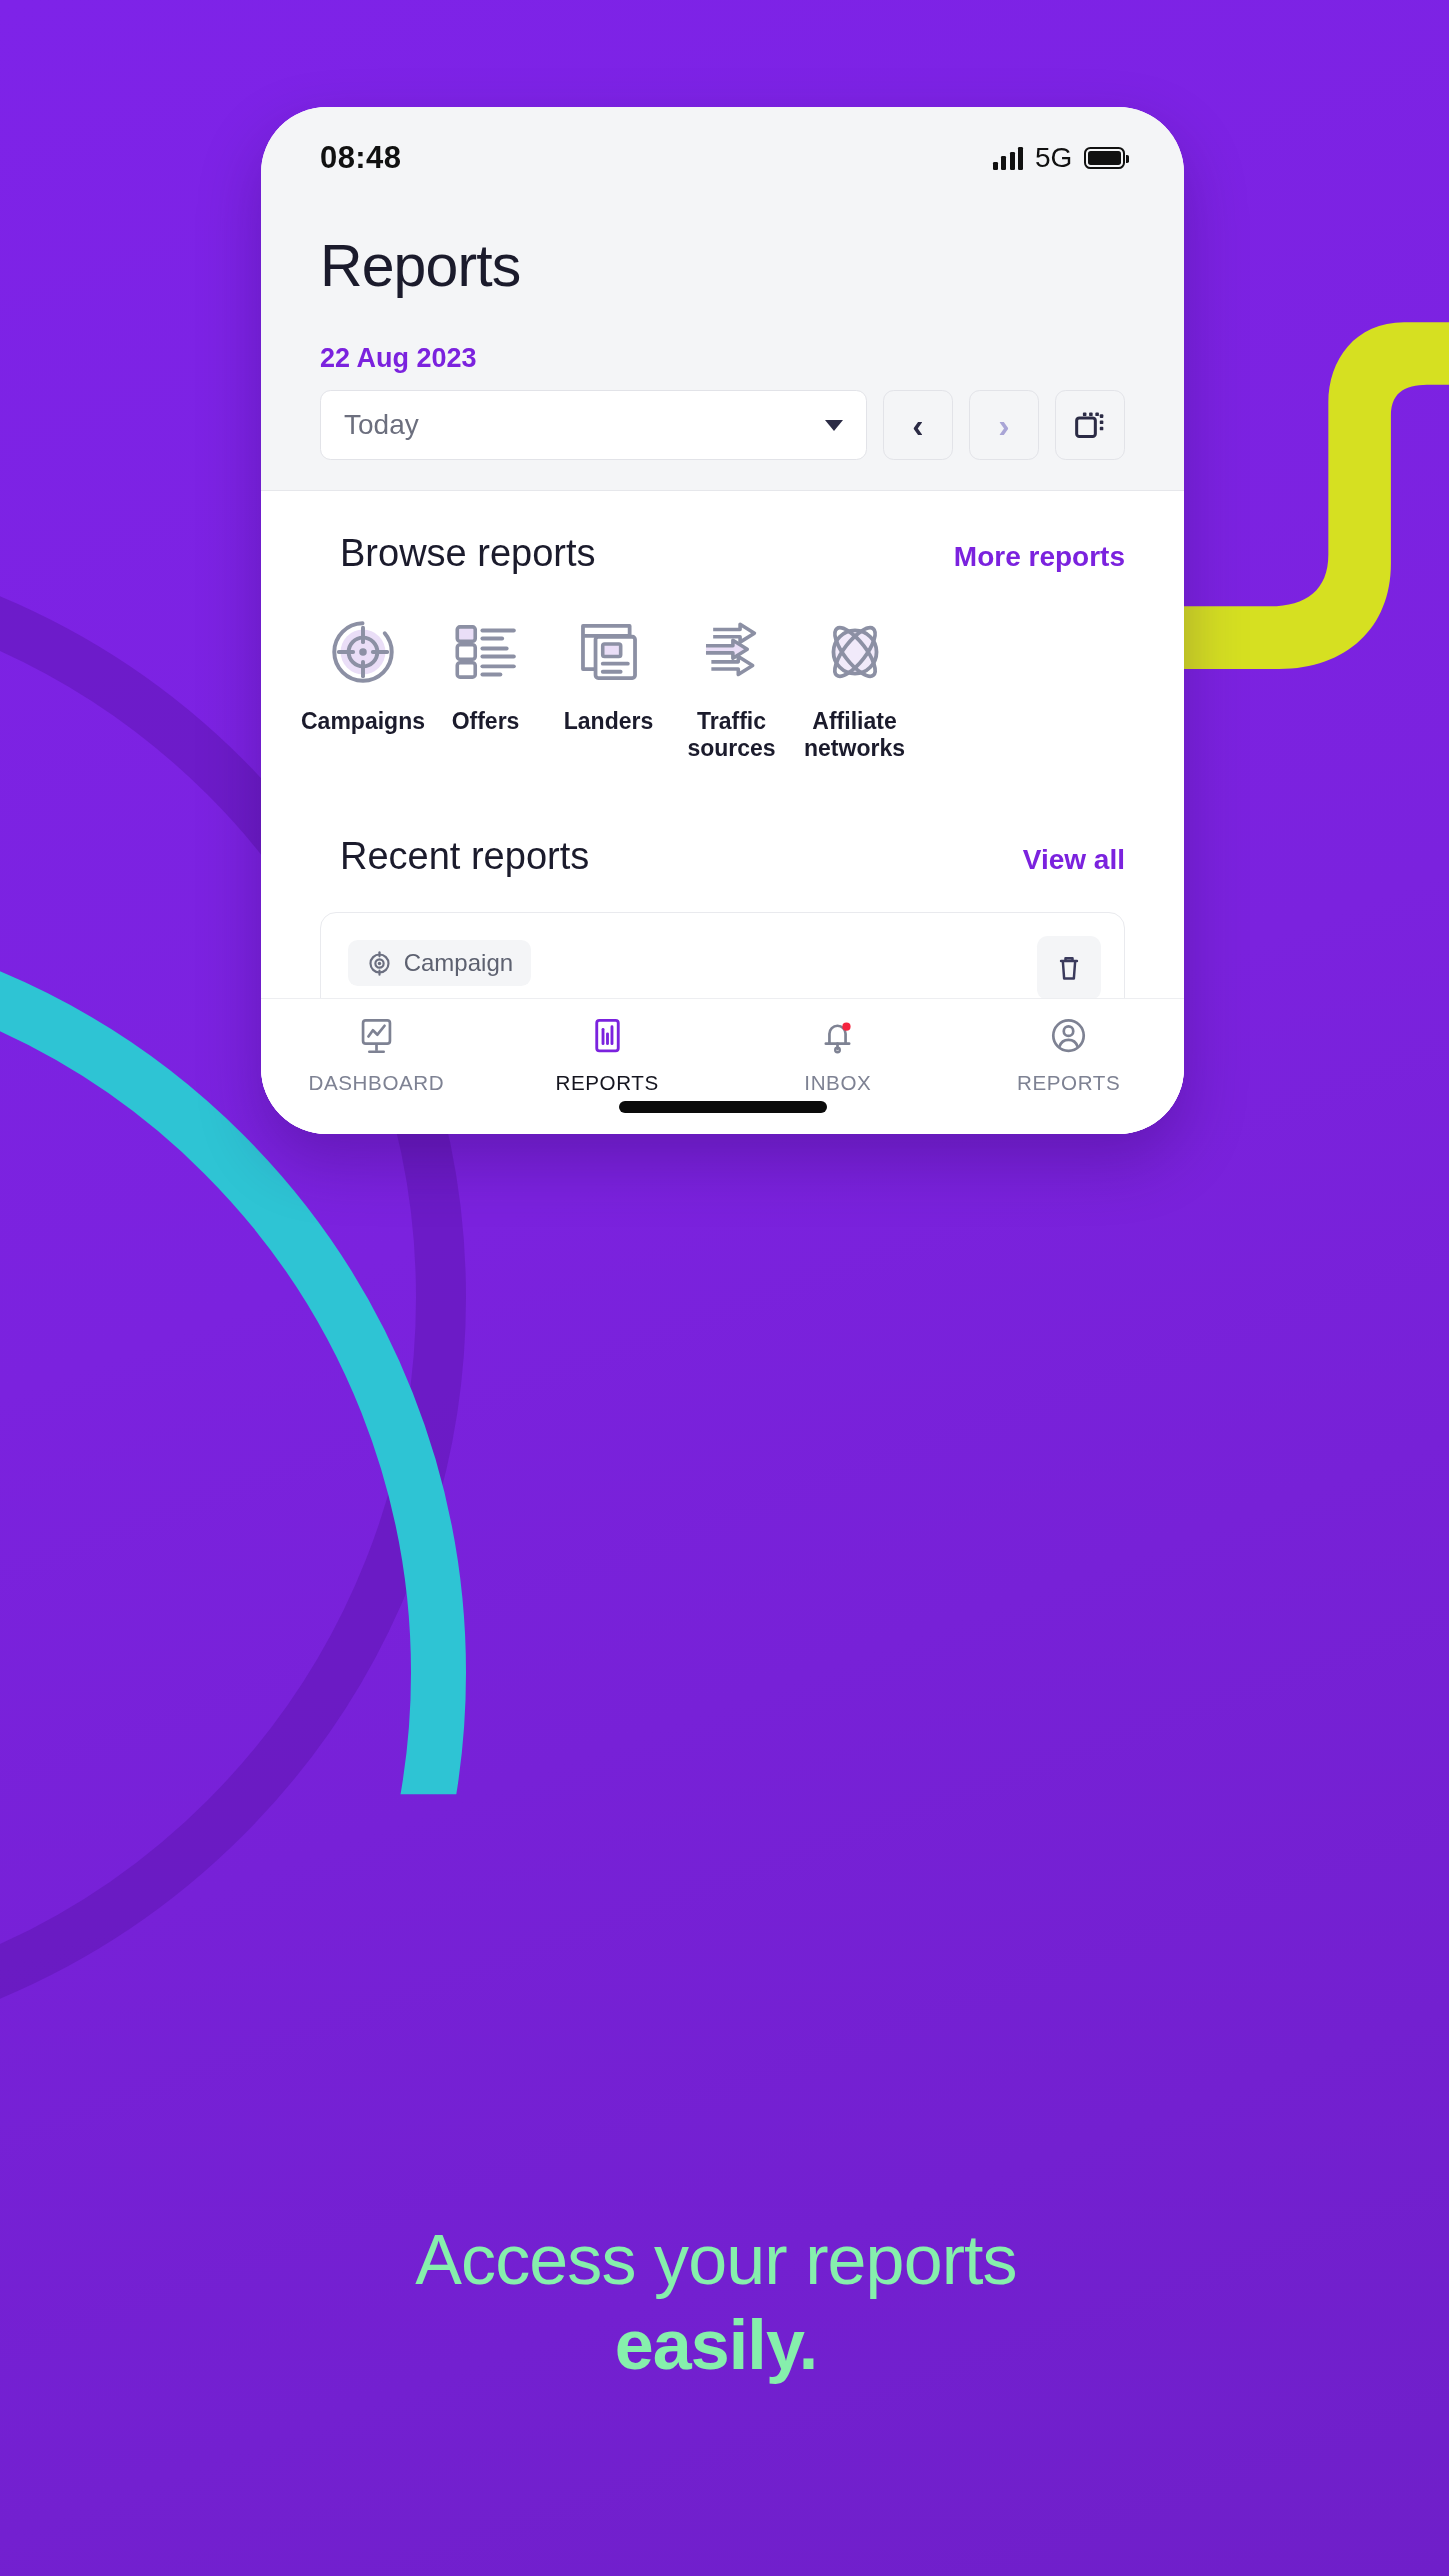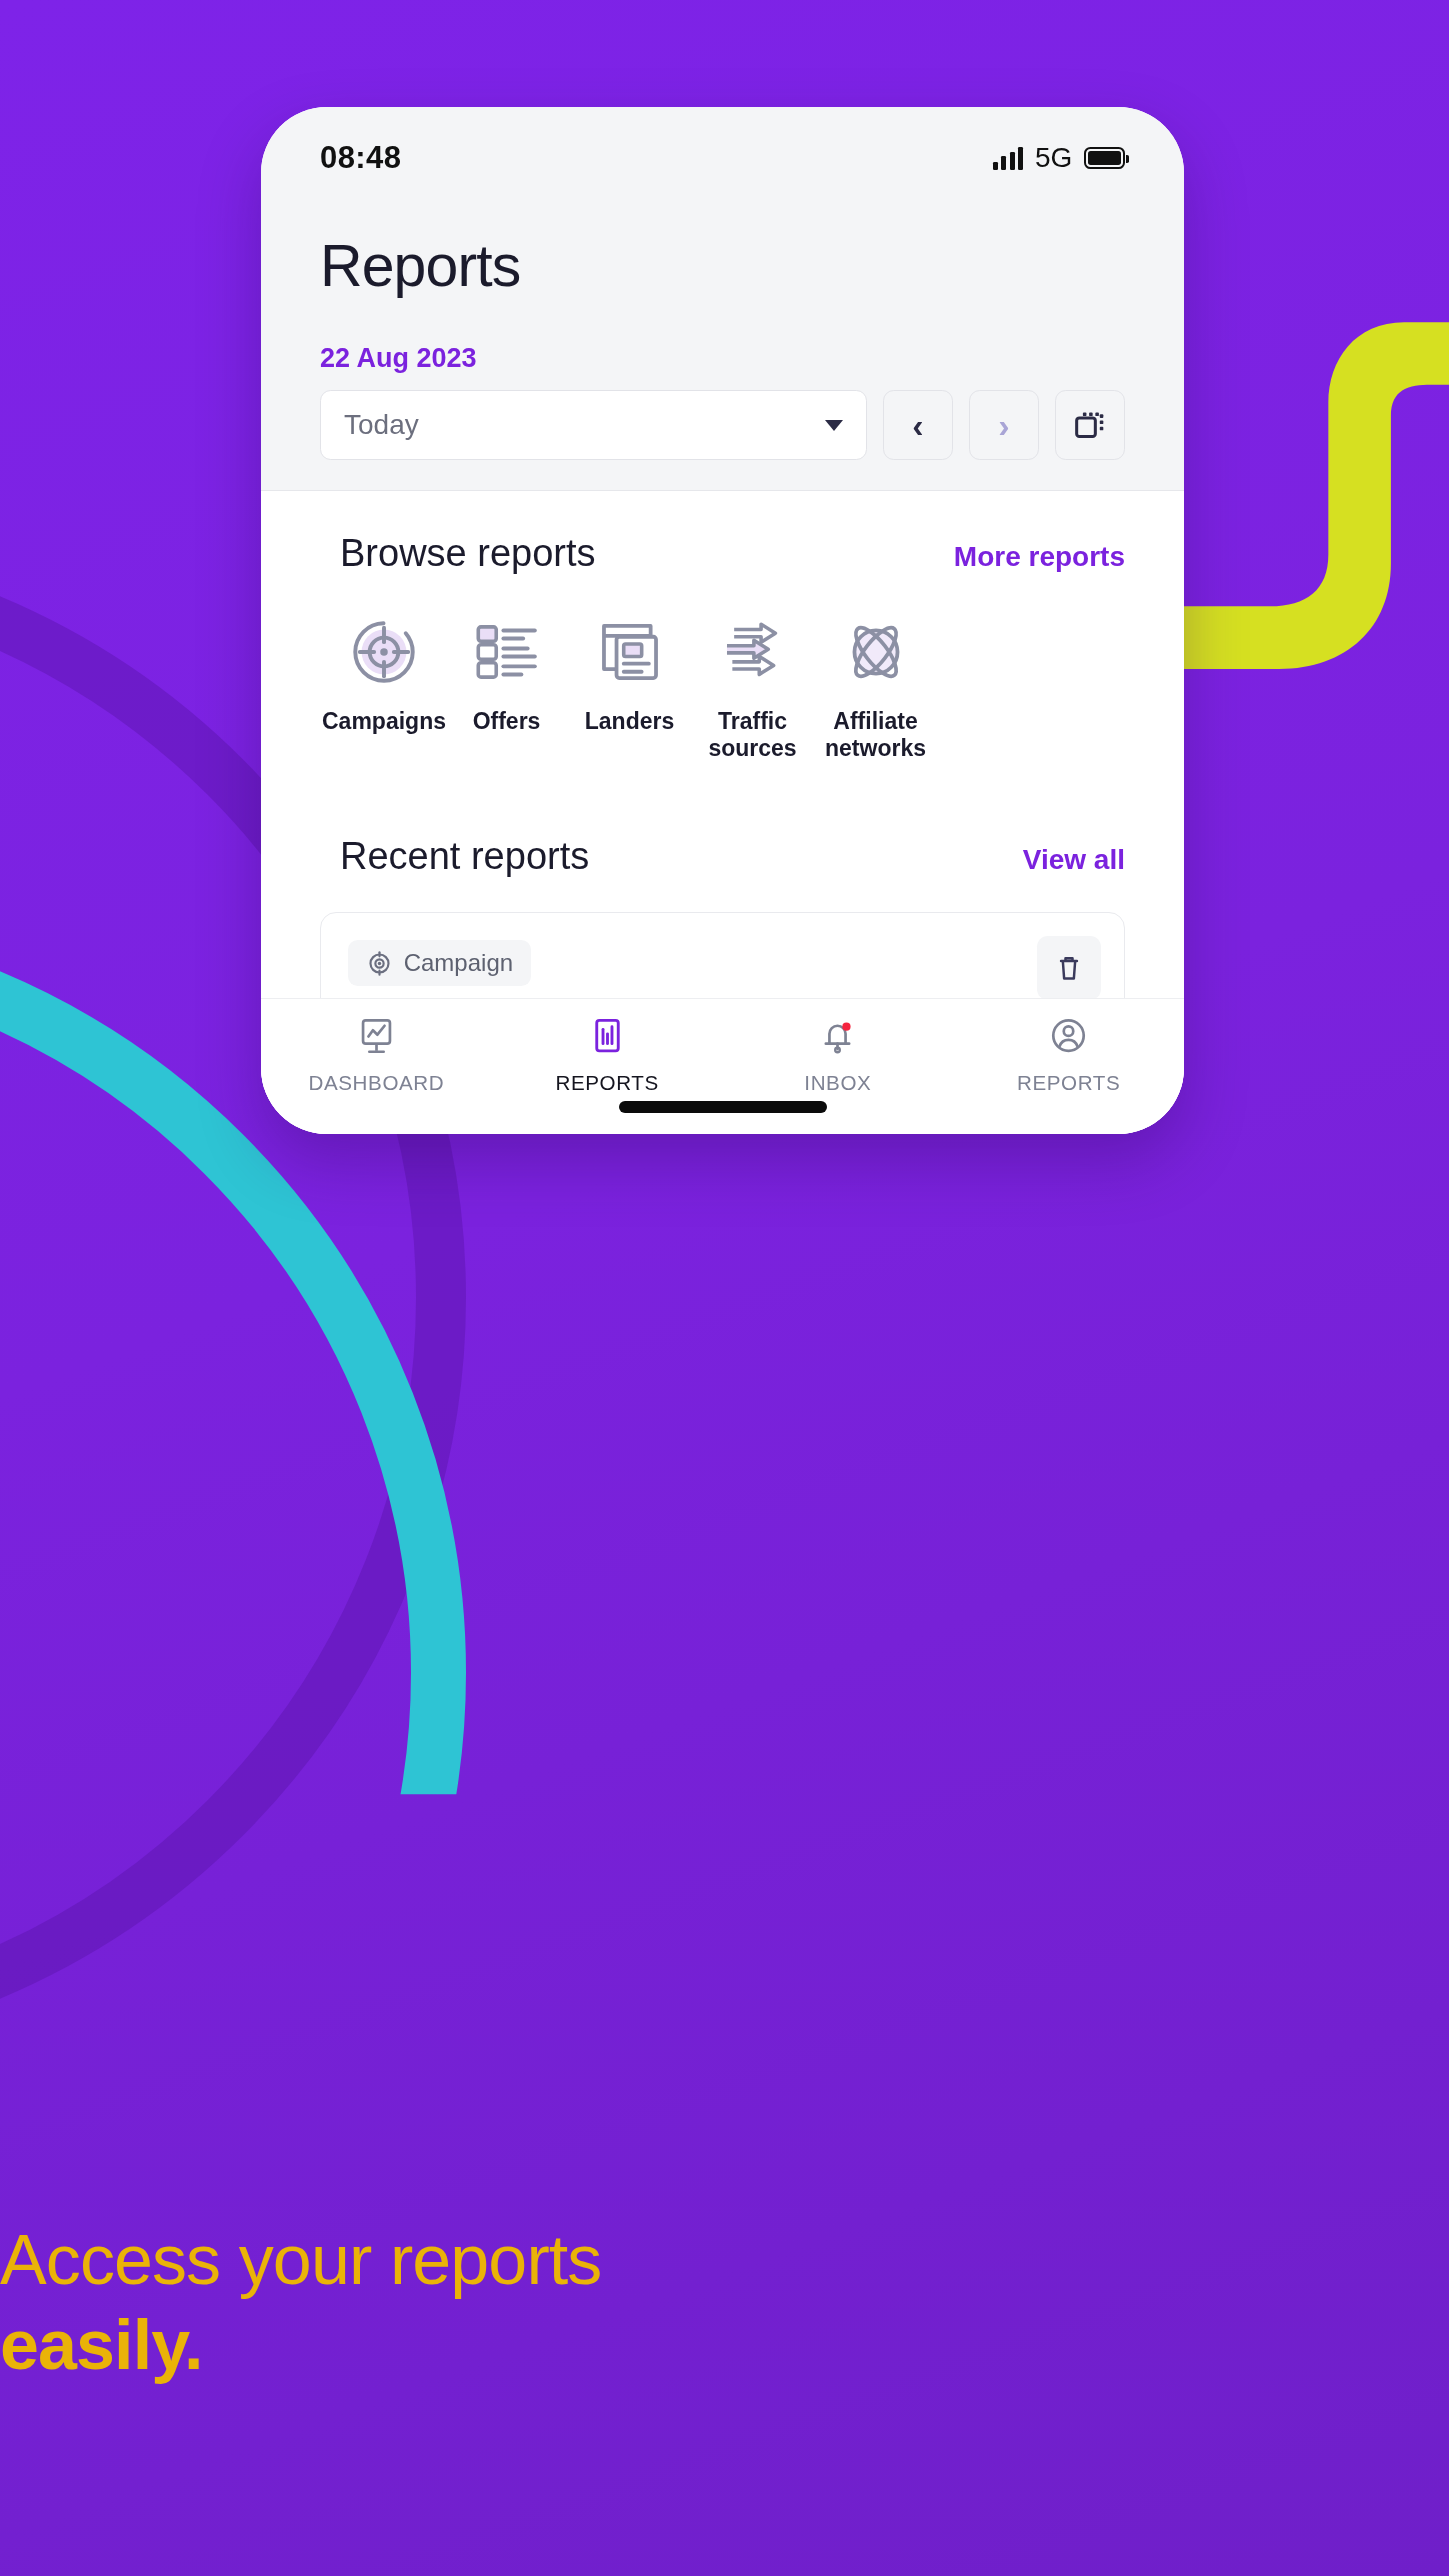--- a/index.html
+++ b/index.html
@@ -100,21 +100,21 @@
   
   .content { flex: 1; background: #fff; position: relative; overflow: hidden; }
   .sec-head {
     display: flex; align-items: baseline; justify-content: space-between;
     padding: 0 59px;
   }
   .sec-title { font-size: 38px; color: #1B1B2C; font-weight: 400; margin-left: 20px; }
   .sec-link { font-size: 28px; color: #7B22DE; font-weight: 700; }
 
   .browse-row {
-    display: flex; gap: 0; padding: 0 61px; margin-top: 38px;
+    display: flex; gap: 0; padding: 0 40px; margin-top: 38px;
     align-items: flex-start;
   }
   .browse-item { width: 123px; flex: 0 0 123px; text-align: center; }
   .browse-ico { height: 77px; display: flex; align-items: center; justify-content: center; }
   .browse-lbl { margin-top: 18px; font-size: 23px; font-weight: 700; color: #1B1B2C; line-height: 1.18; }
 
   
   .card {
     margin: 0 59px; background: #fff; border: 0.9px solid #E9EAEE; border-radius: 16px;
     padding: 27px 27px 23px 27px; position: relative;
@@ -147,21 +147,21 @@
   .tab-lbl { font-size: 20.6px; letter-spacing: 0.6px; color: #7E8293; }
   .tab.active .tab-lbl { color: #15151F; }
   .home-ind {
     position: absolute; left: 50%; transform: translateX(-50%); bottom: 21.5px;
     width: 208px; height: 11.6px; background: #0B0B0B; border-radius: 7.2px;
   }
 
   
   .caption {
     position: absolute; left: 0; right: 17px; top: 2218px; z-index: 4;
-    color: #eab308;
+    text-align: center; color: #86efac;
     font-size: 70px; line-height: 1.22; letter-spacing: -0.9px;
   }
   .caption .b { font-weight: 700; }
 </style>
 </head>
 <body>
 
 <div class="bg">
   <div class="bg-grad"></div>
   <div class="arc-dark"></div>

